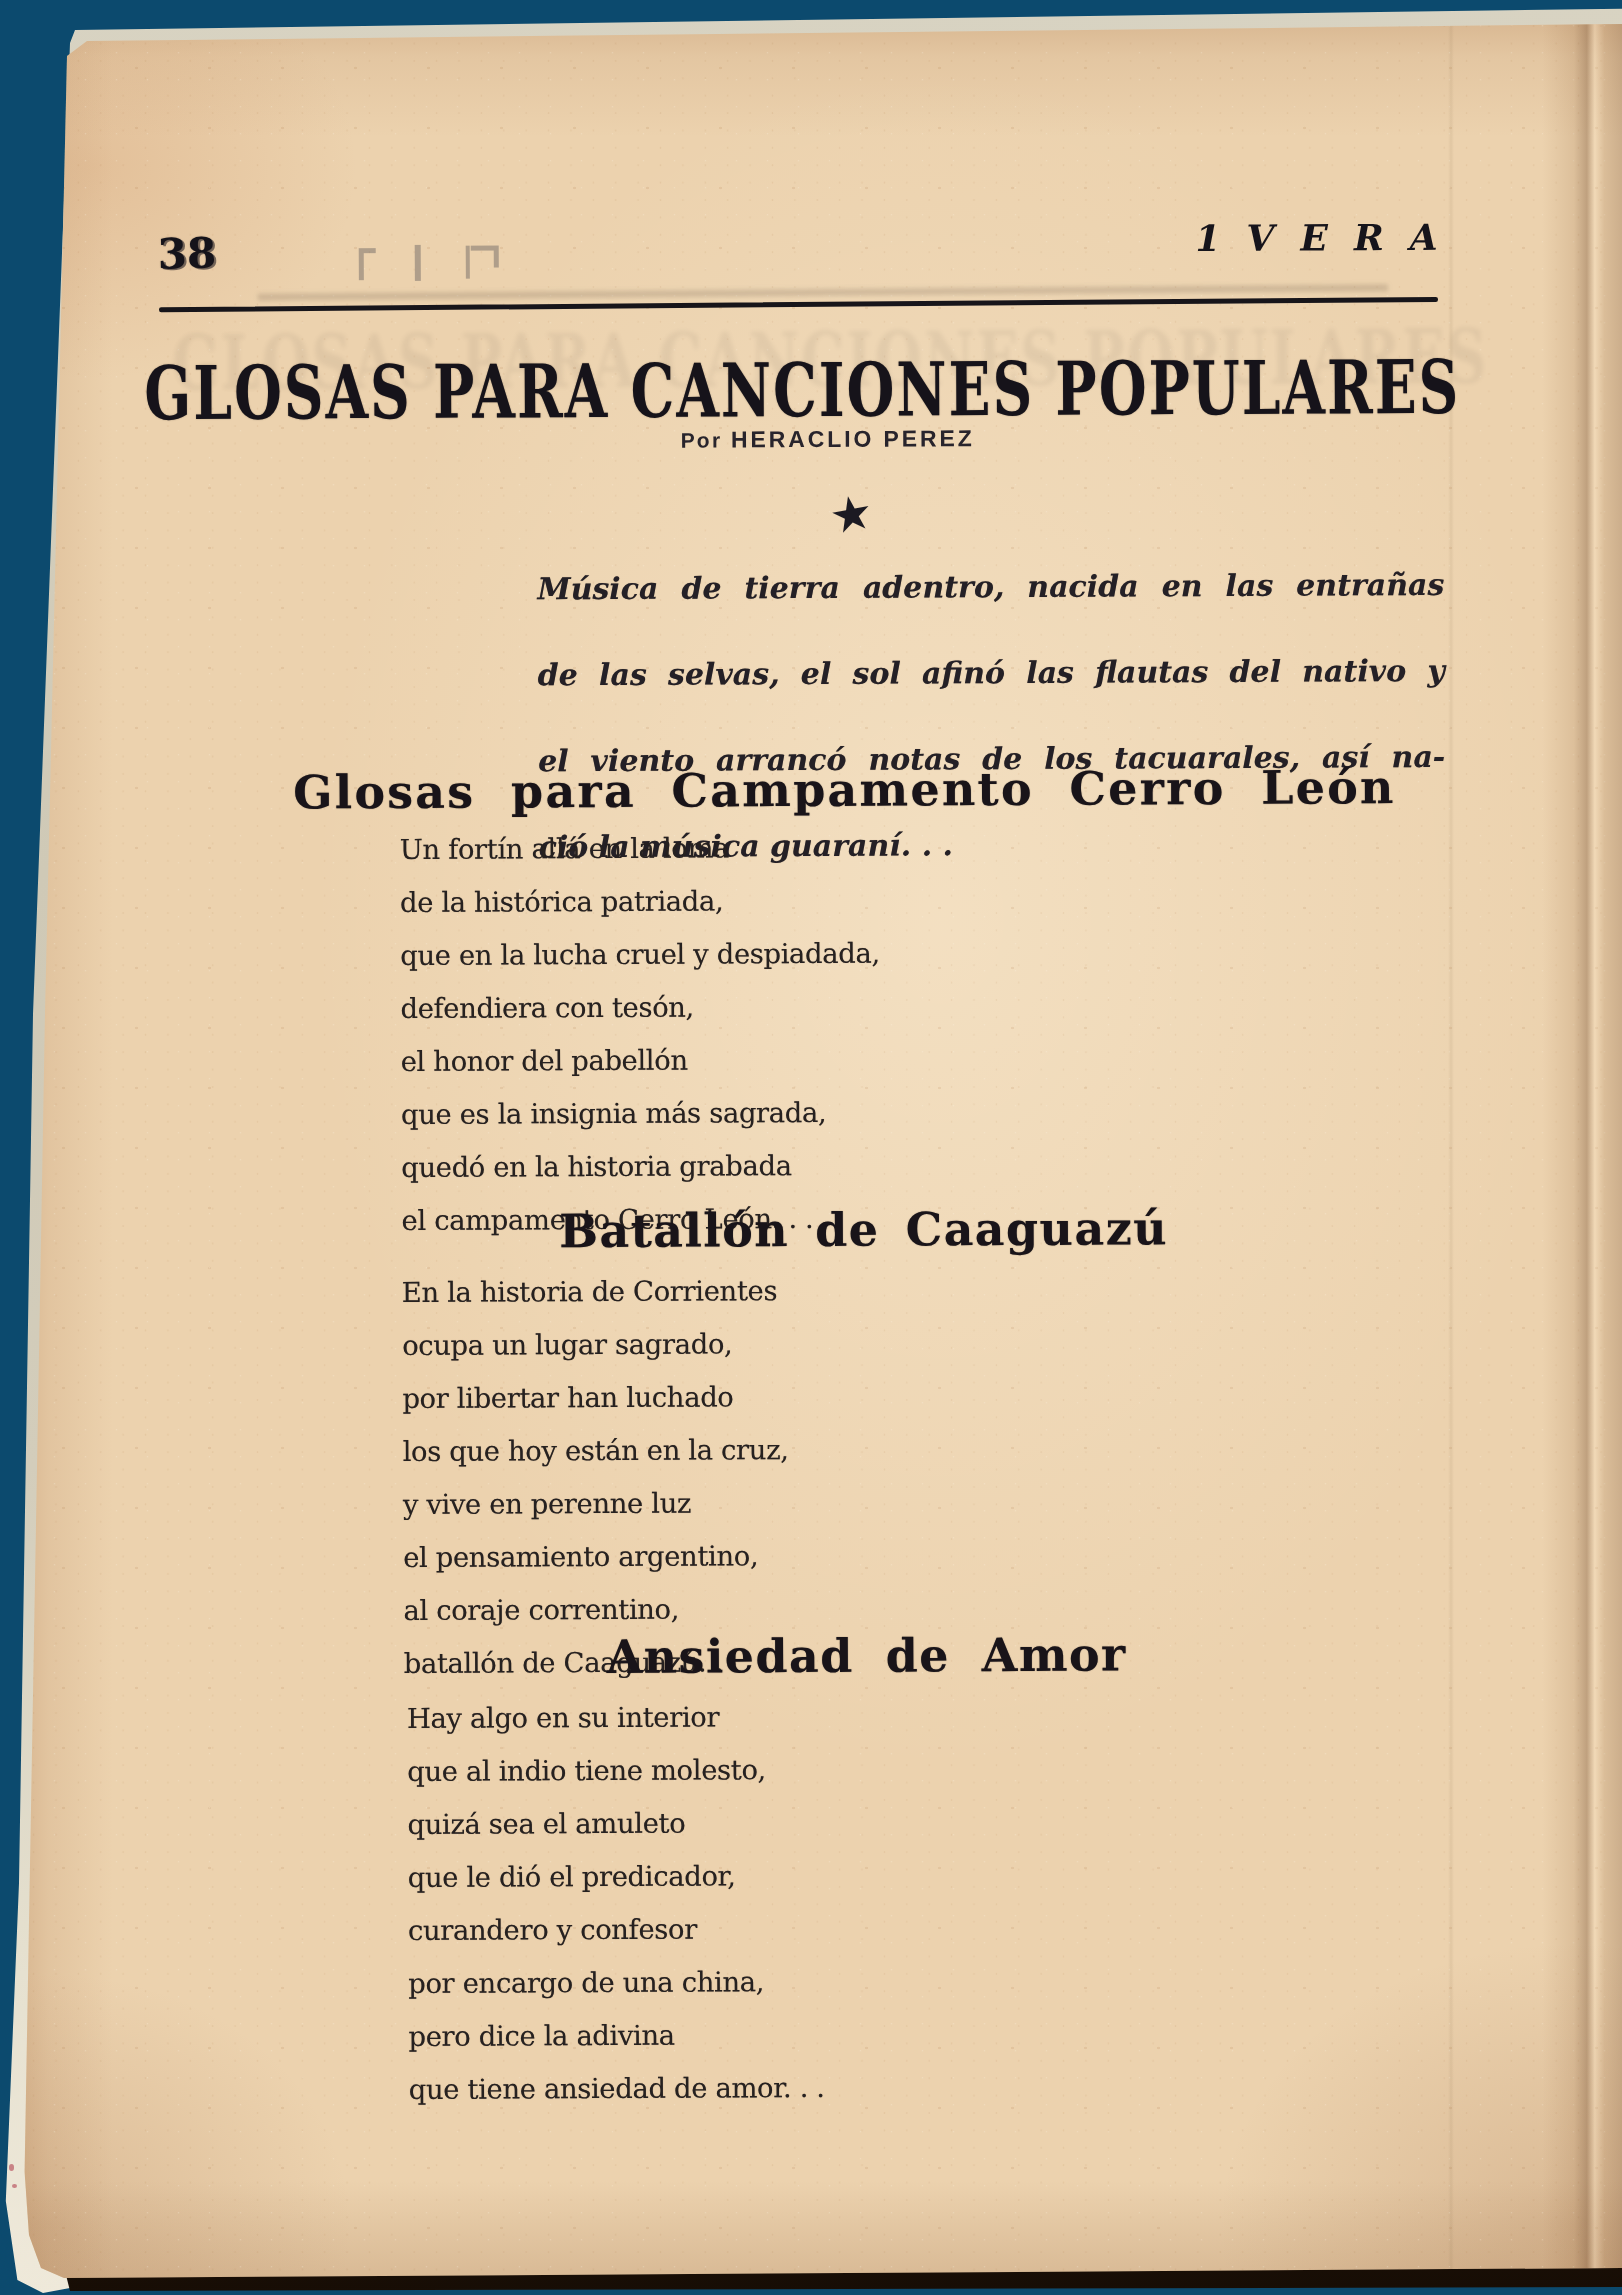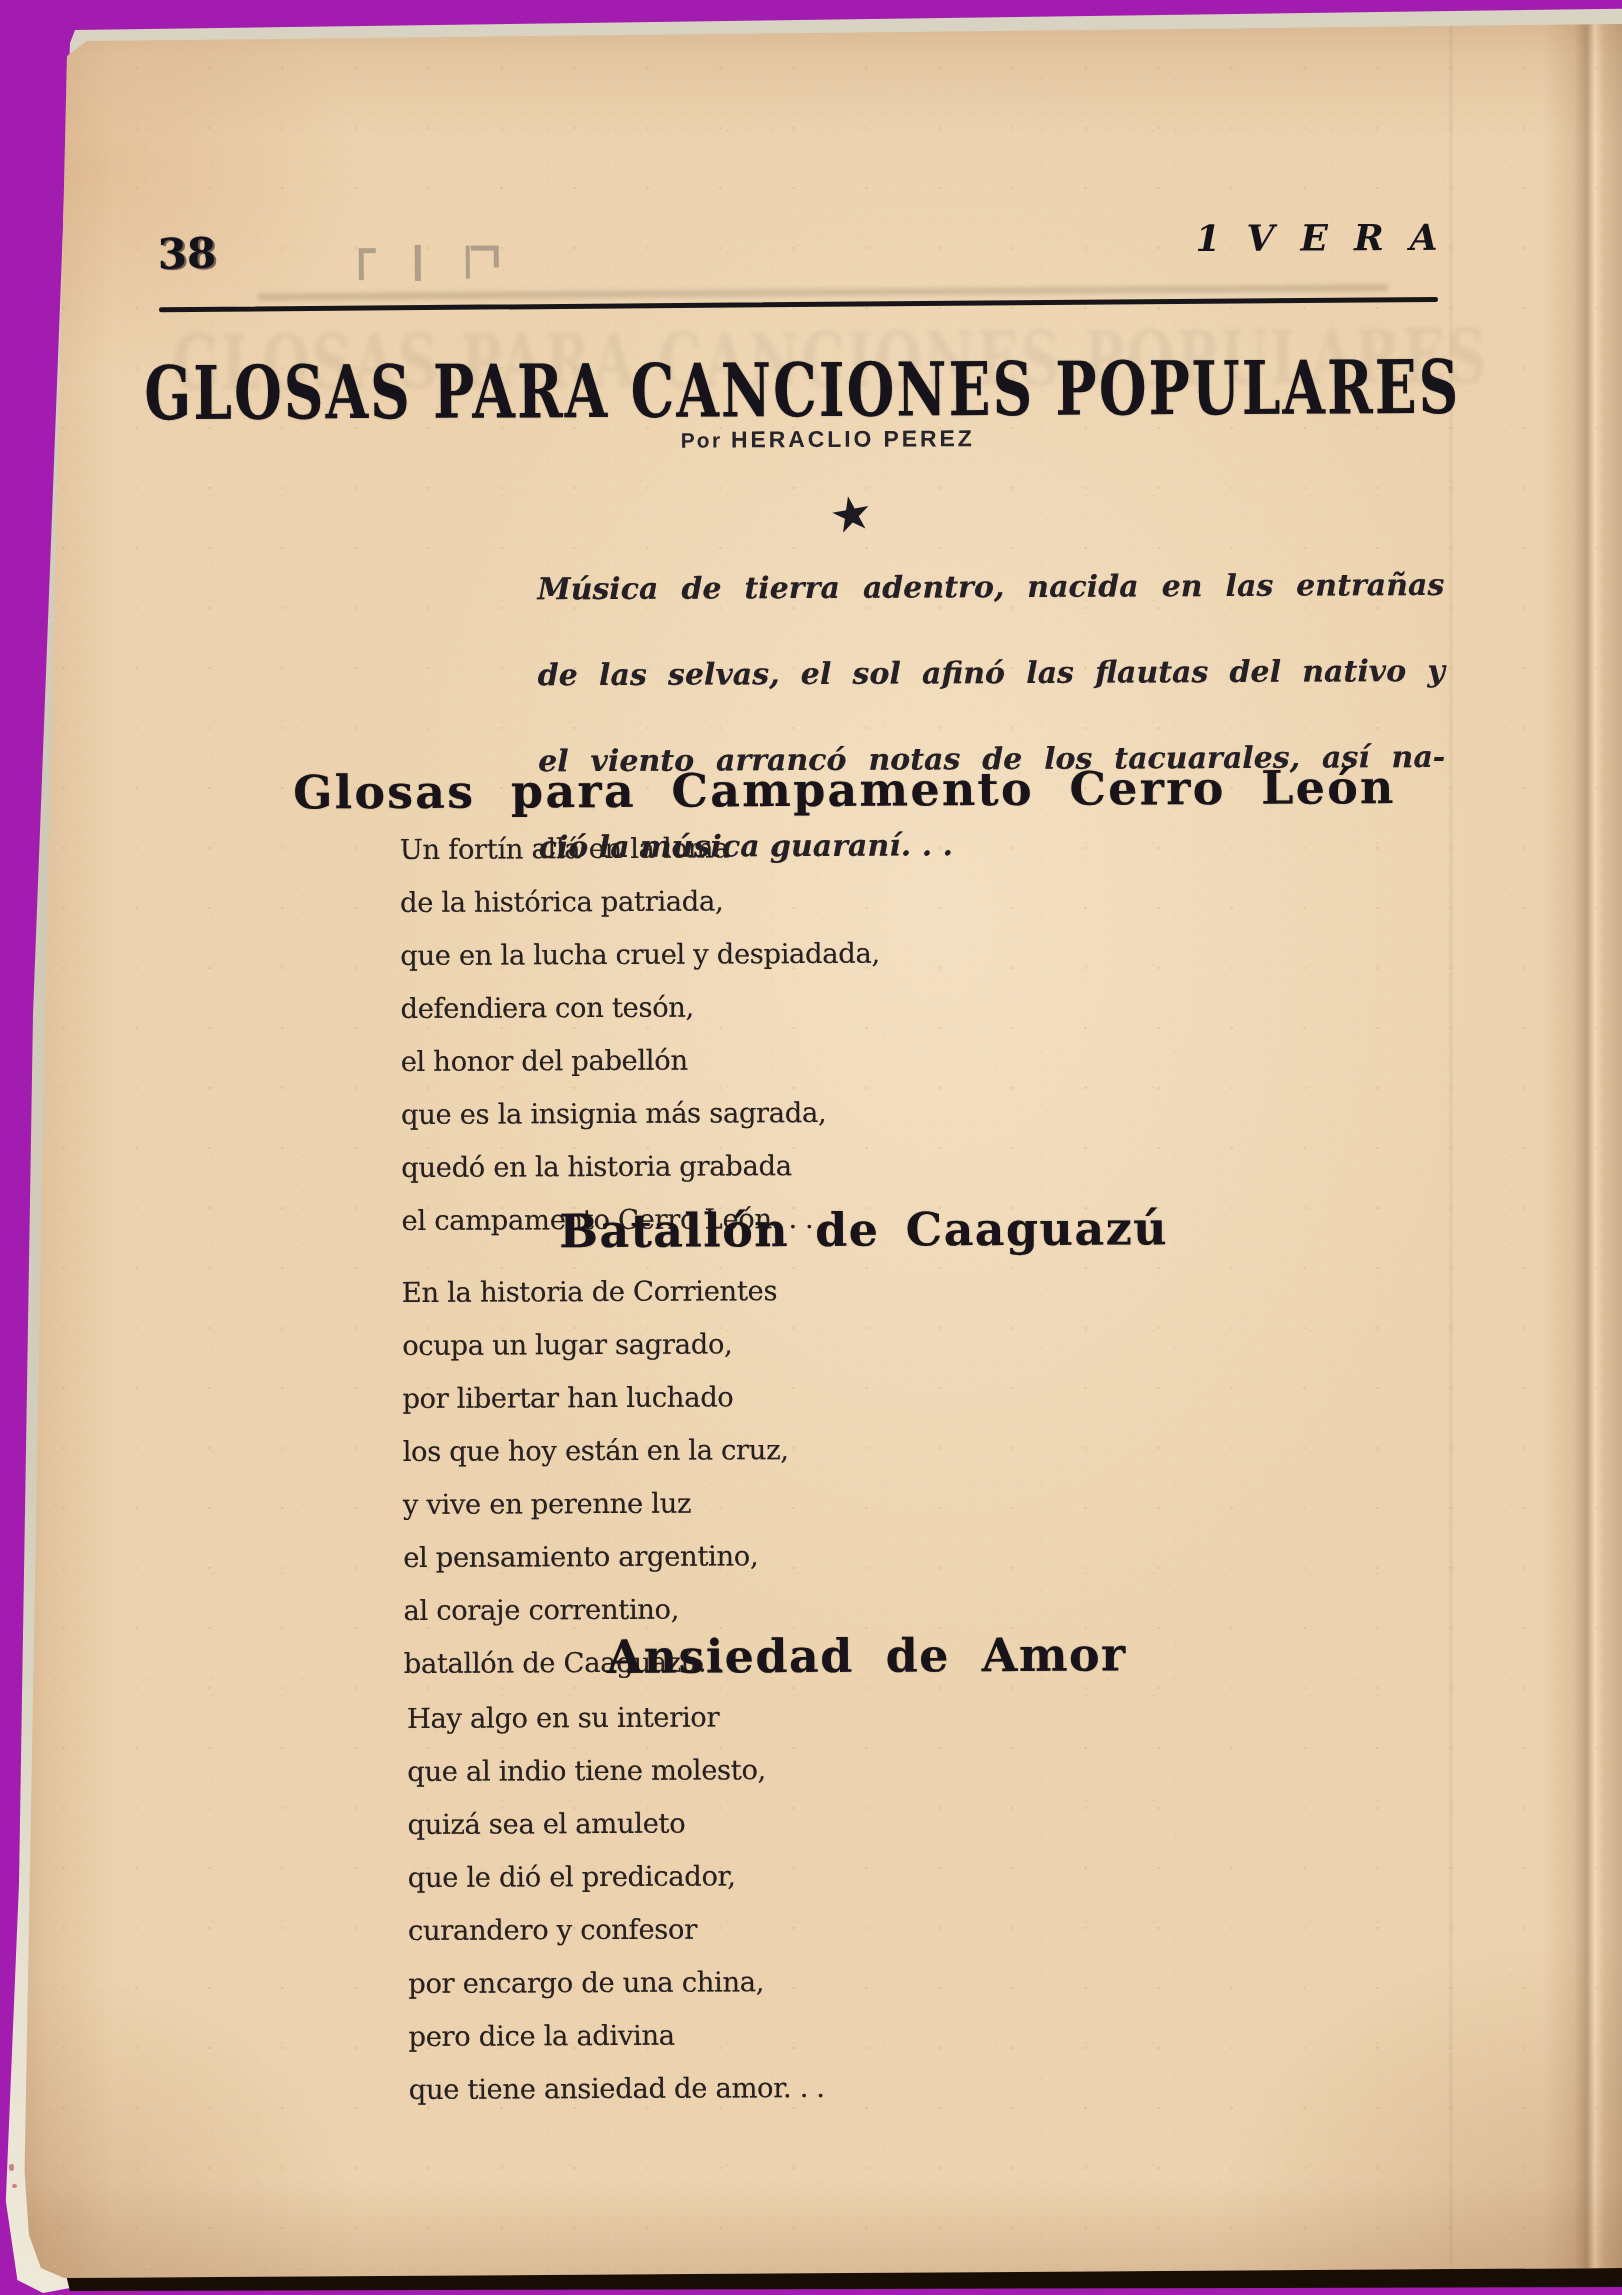--- a/index.html
+++ b/index.html
@@ -1,16 +1,16 @@
 <!DOCTYPE html>
 <html style="font-size:11.6px"><head>
 <meta charset="utf-8">
 <style>
   html,body{margin:0;padding:0;background:#08080c;}
-  .canvas{position:relative;width:1622px;height:2295px;background:#a21caf;overflow:hidden;
+  .canvas{position:relative;width:1622px;height:2295px;background:#0c4a6e;overflow:hidden;
           font-family:"DejaVu Serif", serif;}
 
   
   .under-pages{position:absolute;inset:0;
     clip-path:polygon(75px 30px,1622px 8.7px,1622px 2264px,70px 2288px,43px 2293px,17.4px 2280px,5.8px 2201px,19px 1883px,33px 1014px,70px 43px);
     background:linear-gradient(180deg,#d8d3c2 0%,#cfc9b6 38%,#d3cdbb 64%,#e6e1d0 86%,#efe9da 100%);}
   .edge-speckle{position:absolute;width:5px;height:6.5px;border-radius:50%;background:#c06a72;opacity:.8;}
   .block-edge{position:absolute;inset:0;
     clip-path:polygon(65px 2271px,1622px 2258px,1622px 2287px,70px 2291px);
     background:linear-gradient(180deg,#84613d 0%,#55381f 45%,#2a1a0d 80%,#170d05 100%);}

